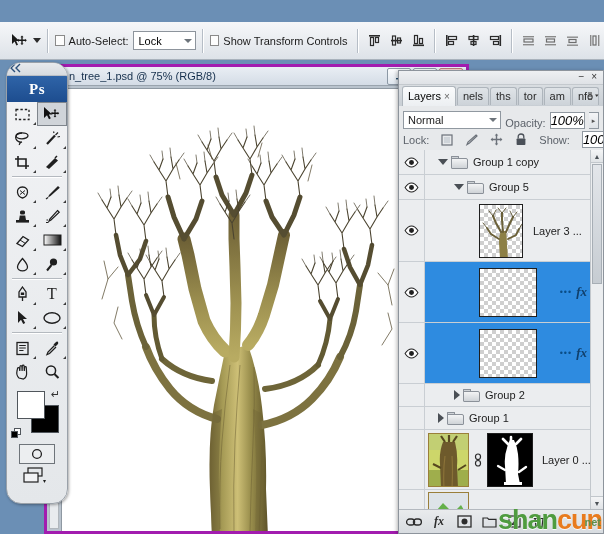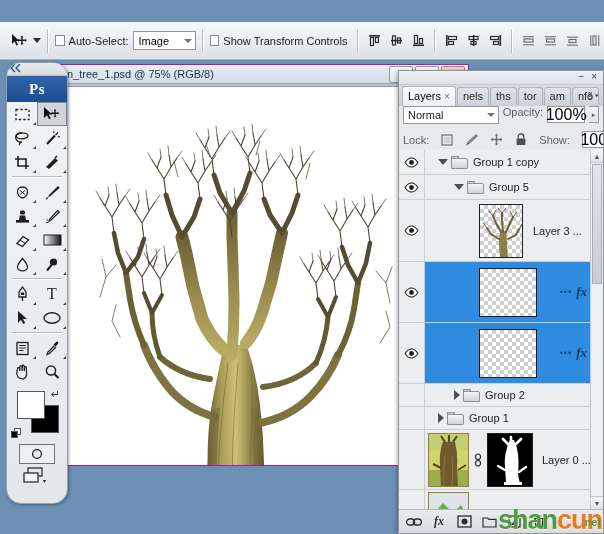--- a/index.html
+++ b/index.html
@@ -181,23 +181,23 @@
     display: flex; align-items: center; justify-content: center;
   }
   .tb-screen {
     width: 36px; height: 20px;
     position: relative;
   }
 
   
   #docwin {
     position: absolute; left: 44px; top: 64px;
-    width: 425px; height: 402px;
+    width: 425px; height: 470px;
     background: #404040;
-    border: 1px solid #a21caf;
+    border: 3px solid #a21caf;
     box-sizing: border-box;
     overflow: hidden;
   }
   #doctitle {
     height: 19px;
     background: linear-gradient(#e9eef4, #d4dce6);
     border-bottom: 1px solid #9aa4ae;
     display: flex; align-items: center;
     padding-left: 22px;
     font-size: 11px; color: #16304d;
@@ -299,21 +299,21 @@
   }
   .ptab .xmark { font-size: 10px; color: #6a6a6a; }
   #panel-menu-btn {
     position: absolute; right: 2px; bottom: 2px;
     width: 15px; height: 15px;
     display: flex; align-items: center; justify-content: center;
     font-size: 10px; color: #333;
   }
   #blend-row {
     height: 23px;
-    display: flex; align-items: flex-start;
+    display: flex; align-items: flex-end;
     padding: 0 4px;
     gap: 4px;
     background: #e7e9eb;
     box-sizing: border-box;
   }
   #blend-select {
     width: 107px; height: 18px;
     background: #fff;
     border: 1px solid #9098a0;
     display: flex; align-items: center; justify-content: space-between;
@@ -325,23 +325,24 @@
     width: 0; height: 0;
     border-left: 4px solid transparent;
     border-right: 4px solid transparent;
     border-top: 4px solid #6d747b;
   }
   .fld-label { font-size: 11px; color: #5b6169; }
   .numbox {
     width: 38px; height: 17px;
     background: #fff;
     border: 1px solid #9098a0;
-    font-size: 16px;
-    display: flex; align-items: center; justify-content: center;
-    box-sizing: border-box;
+    font-size: 13px;
+    display: flex; align-items: center; justify-content: center;
+    box-sizing: border-box;
+    font-style: italic;
   }
   .spin {
     width: 11px; height: 17px;
     border: 1px solid #9098a0;
     border-left: none;
     background: linear-gradient(#f4f5f7, #dfe3e7);
     display: flex; align-items: center; justify-content: center;
     font-size: 7px; color: #555;
     box-sizing: border-box;
   }
@@ -542,21 +543,21 @@
         </svg>
       </div>
       <div class="tri-down"></div>
     </div>
 
     <div class="opt-sep"></div>
 
     <div class="chk"></div>
     <div class="opt-label">Auto-Select:</div>
     <div class="combo">
-      <span>Image</span>
+      <span>Lock</span>
       <span class="small-tri"></span>
     </div>
 
     <div class="opt-sep"></div>
 
     <div class="chk"></div>
     <div class="opt-label">Show Transform Controls</div>
 
     <div class="opt-sep"></div>
 

